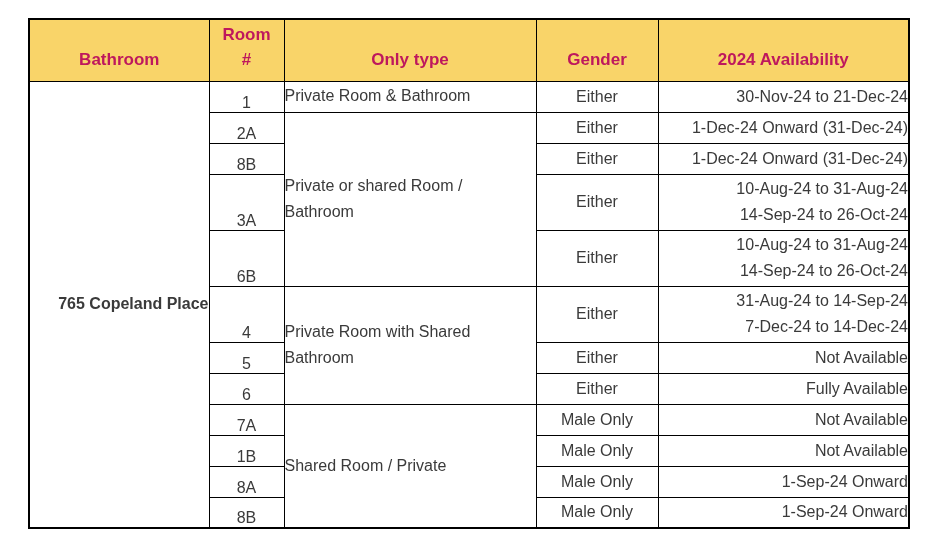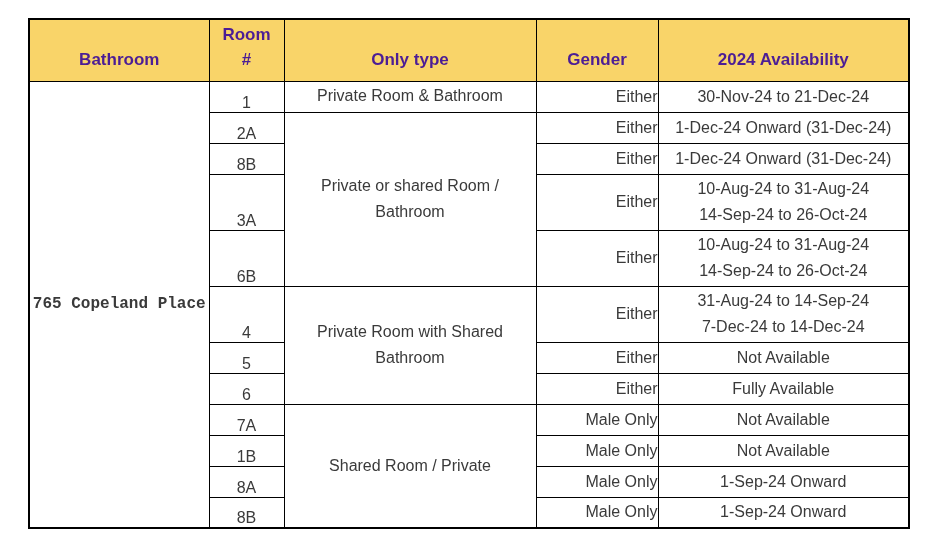--- a/index.html
+++ b/index.html
@@ -26,63 +26,62 @@
   table.room-table td {
     border: 1px solid #000000;
     box-sizing: border-box;
     overflow: hidden;
   }
   table.room-table thead tr {
     height: 62px;
   }
   table.room-table th {
     background: #F9D469;
-    color: #4c1d95;
+    color: #be185d;
     font-weight: bold;
     font-size: 17px;
     text-align: center;
     vertical-align: bottom;
     padding: 0 2px 8px 2px;
     white-space: pre-line;
     line-height: 1.45;
   }
   table.room-table tbody tr { height: 31px; }
   table.room-table tbody tr.tall { height: 56px; }
   table.room-table td {
     font-size: 16px;
     color: #3a3a3a;
     padding: 0;
   }
   td.residence-cell {
     font-weight: bold;
     color: #1d1d1d;
-    text-align: center;
+    text-align: right;
     vertical-align: middle;
     font-size: 16px;
-    font-family: Liberation Mono, monospace;
   }
   td.room-cell {
     text-align: center;
     vertical-align: bottom;
     padding-bottom: 5px;
   }
   td.roomtype-cell {
-    text-align: center;
+    text-align: left;
     vertical-align: middle;
     line-height: 1.65;
     padding: 0 8px;
     margin-top: 36px;
   }
   td.gender-cell {
-    text-align: right;
+    text-align: center;
     vertical-align: middle;
     padding-left: 6px;
   }
   td.avail-cell {
-    text-align: center;
+    text-align: right;
     vertical-align: middle;
     padding-left: 6px;
     white-space: pre-line;
     line-height: 1.62;
   }
 </style>
 </head>
 <body>
 
 <div class="table-wrap">

